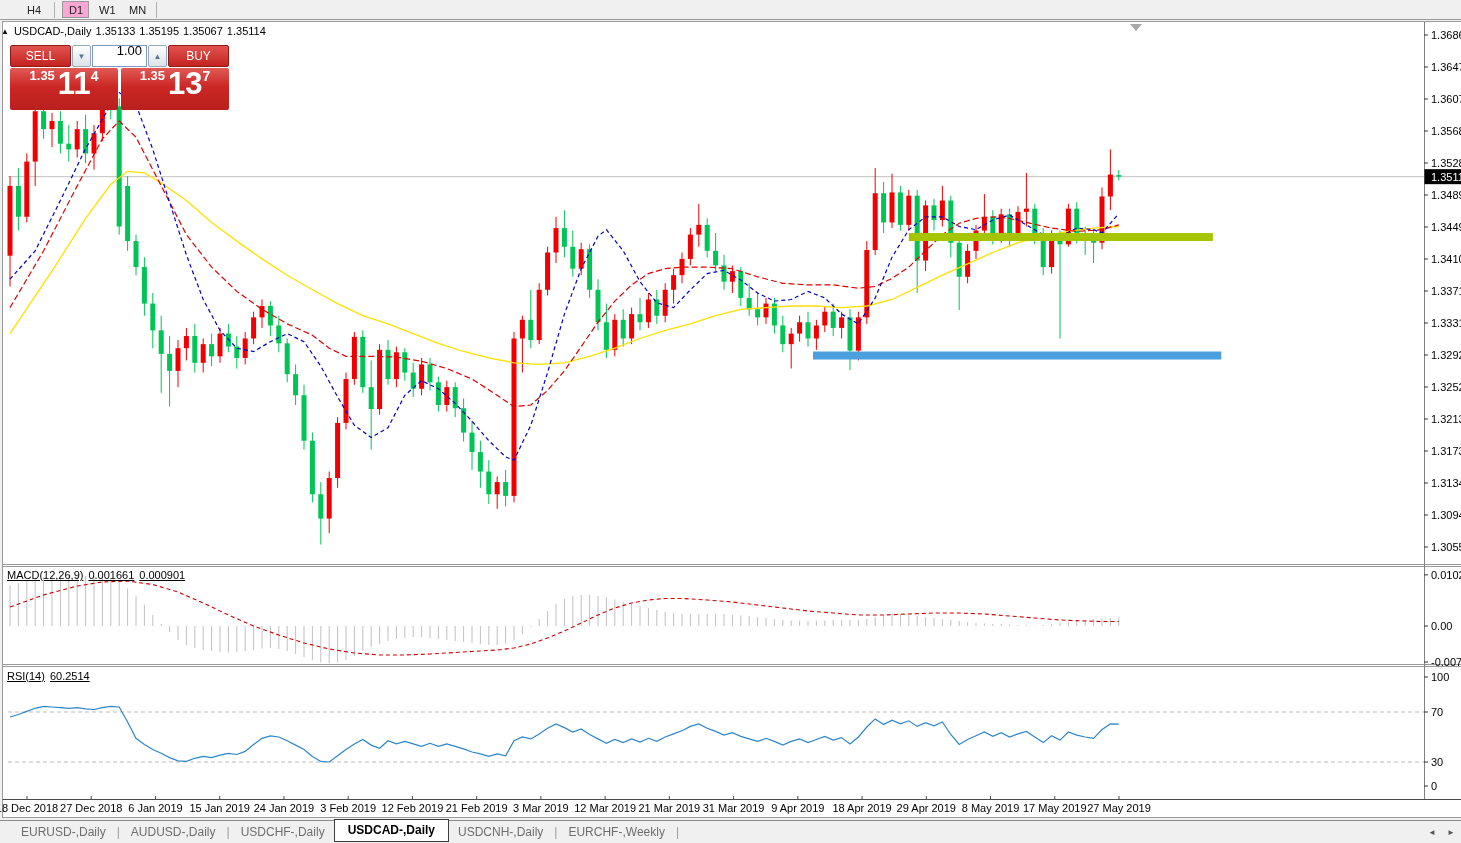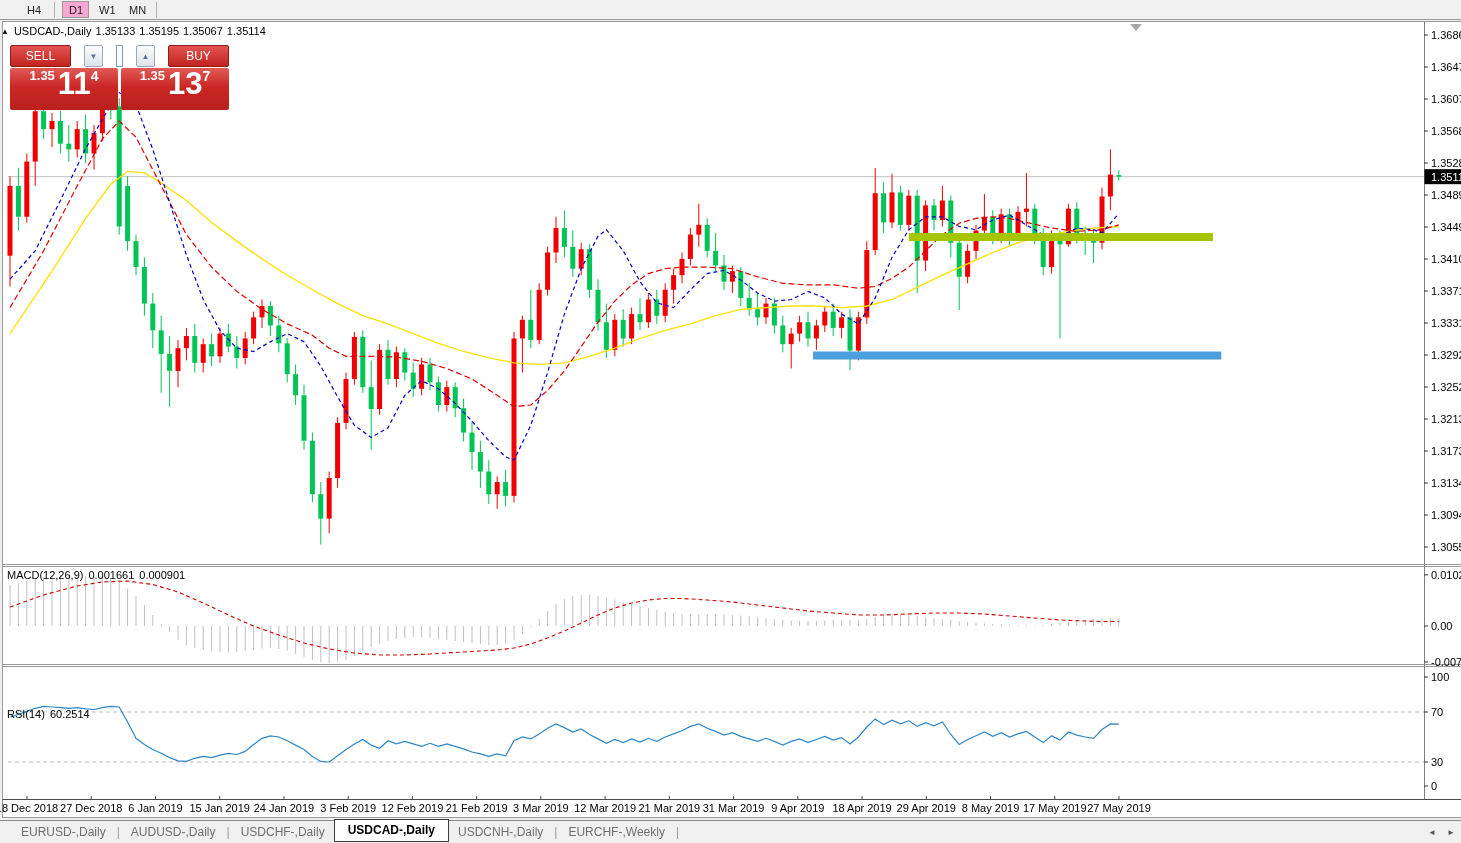--- a/index.html
+++ b/index.html
@@ -11,38 +11,38 @@
   .tf{width:27px;height:17px;font-size:11px;color:#222;background:transparent;border:1px solid transparent;
     margin-right:3px;text-align:center;line-height:15px;}
   .tf.active{background:#f9a8d4;border:1px solid #9a9a9a;}
   .tbsep{width:1px;height:16px;background:#b0b0b0;margin:0 7px 0 4px;}
   
   .chart-title{position:absolute;left:1px;top:25px;z-index:6;font-size:11px;color:#000;}
   .chart-title .caret{font-size:8px;color:#111;margin-right:5px;vertical-align:1px;}
   .chart-title span{margin-right:4px;}
   
   .trade-panel{position:absolute;left:10px;top:45px;width:219px;z-index:6;}
-  .tp-top{display:flex;height:22px;gap:13px;}
+  .tp-top{display:flex;height:22px;gap:1px;}
   .btn-sell,.btn-buy{flex:0 0 61px;background:linear-gradient(#e25450,#c22320);border:1px solid #8e1b18;
     border-radius:2px;color:#fff;font-size:12px;line-height:20px;text-align:center;padding:0;}
   .spin-btn{flex:0 0 19px;background:linear-gradient(#fdfdfd,#dde3ea);border:1px solid #98a8bd;border-radius:2px;
     color:#5a7396;font-size:8px;line-height:19px;text-align:center;padding:0;}
   .vol-input{flex:1;min-width:0;border:1px solid #7d9bc2;text-align:right;font-size:13px;
     font-family:"Liberation Sans",sans-serif;padding:0 4px 12px 0;}
   .tp-prices{display:flex;gap:3px;margin-top:1px;height:42px;}
   .price-box{flex:1;background:linear-gradient(#e05a56 0%,#cb2724 45%,#b8201d 100%);border-radius:2px;color:#fff;
     display:flex;align-items:flex-start;justify-content:center;padding-bottom:3px;}
   .pb-small{font-weight:bold;font-size:13px;margin:0 3px 4px 0;}
   .pb-big{font-weight:bold;font-size:31px;line-height:1;}
   .pb-sup{font-weight:bold;font-size:14px;margin-bottom:15px;}
   
-  .ind-label{position:absolute;z-index:6;font-size:11px;color:#000;}
+  .ind-label{position:absolute;z-index:6;font-size:11px;color:#000;text-decoration:underline;}
   .ind-label span{margin-right:5px;}
   .macd-label{left:7px;top:569px;}
-  .rsi-label{left:7px;top:708px;}
+  .rsi-label{left:7px;top:670px;}
   
   .tabbar{position:absolute;left:0;top:820px;width:1461px;height:23px;background:#f0f0f0;
     border-top:1px solid #8a8a8a;display:flex;align-items:center;padding-left:12px;box-sizing:border-box;
     font-size:12px;color:#6e6e6e;}
   .tab{padding:0 9px;white-space:nowrap;}
   .tab.active{background:#fff;border:1px solid #3c3c3c;color:#000;font-weight:bold;height:21px;
     line-height:21px;margin-top:-3px;padding:0 13px;}
   .tabsep{color:#9a9a9a;padding:0 2px;}
   .tab-arrows{position:absolute;right:6px;top:7px;color:#555;font-size:8px;}
   .tab-arrows span{margin-left:9px;}

